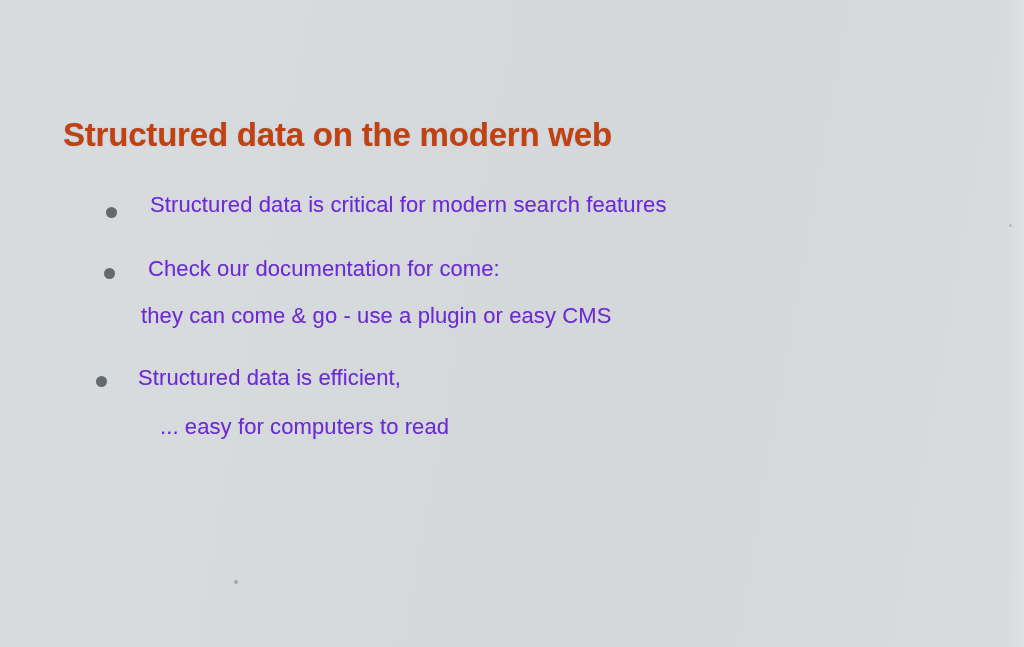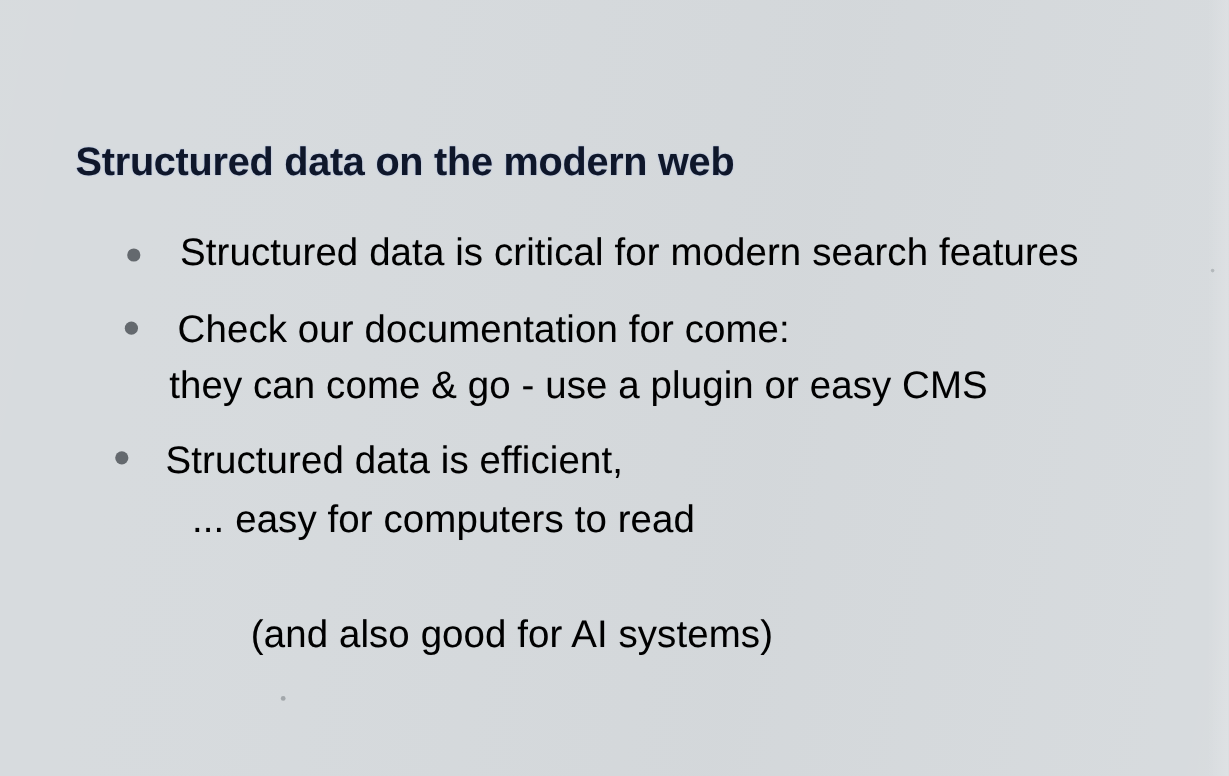--- a/index.html
+++ b/index.html
@@ -65,30 +65,30 @@
   }
 
   
   .slide-title {
     position: absolute;
     left: 63px;
     top: 94px;
     font-size: 33px;
     font-weight: bold;
     letter-spacing: -0.2px;
-    color: #0f172a;
+    color: #c2410c;
     white-space: nowrap;
     text-shadow: 0 0 1.2px rgba(74,111,214,0.45);
   }
 
   
   .line {
     position: absolute;
-    color: #000000;
-    font-size: 32px;
+    color: #6d28d9;
+    font-size: 22px;
     font-weight: 400;
     letter-spacing: 0.1px;
     white-space: nowrap;
     text-shadow: 0 0 0.7px rgba(109,114,118,0.30);
   }
 
   .bullet {
     position: absolute;
     width: 11px;
     height: 11px;
@@ -142,19 +142,18 @@
     <span class="bullet b1"></span>
     <div class="line l1">Structured data is critical for modern search features</div>
 
     <span class="bullet b2"></span>
     <div class="line l2">Check our documentation for come:</div>
     <div class="line l3">they can come &amp; go - use a plugin or easy CMS</div>
 
     <span class="bullet b3"></span>
     <div class="line l4">Structured data is efficient,</div>
     <div class="line l5">...  easy for computers to read</div>
-    <div class="line l7">(and also good for AI systems)</div>
 
     <span class="stray-dot"></span>
     <span class="speck-right"></span>
 
   </div>
 </div>
 
 </body></html>

